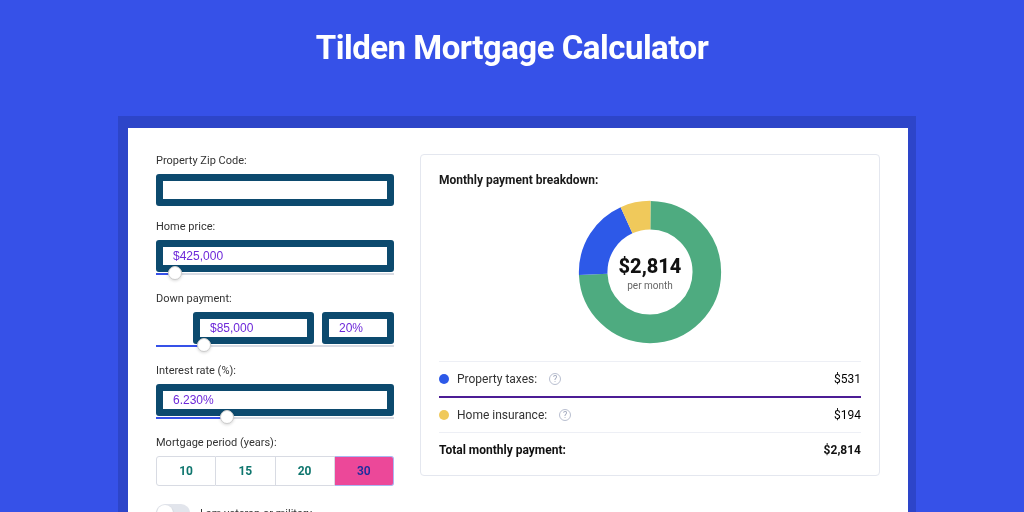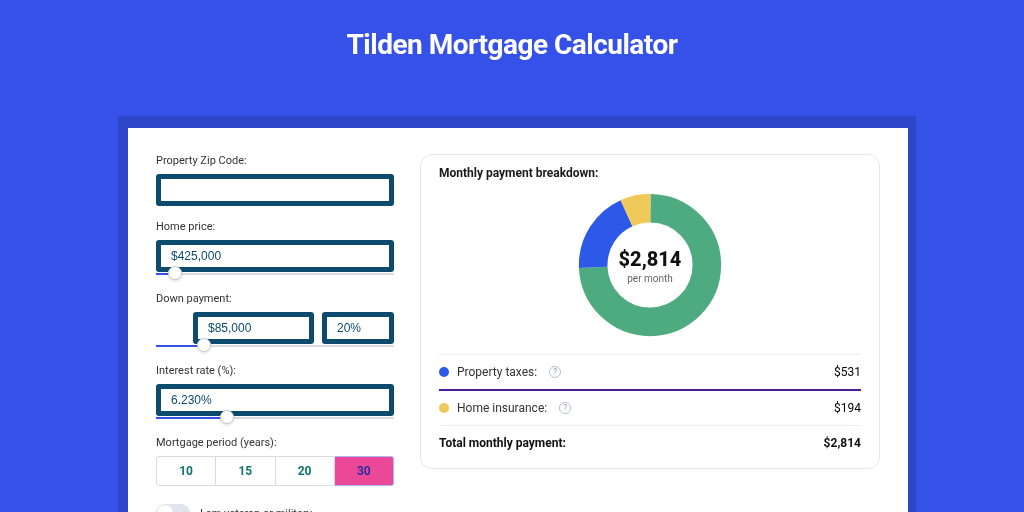--- a/index.html
+++ b/index.html
@@ -7,21 +7,21 @@
     font-family: -apple-system, BlinkMacSystemFont, "Segoe UI", Roboto, Arial, sans-serif;
     background: #3651e8;
     width: 1024px;
     height: 512px;
     overflow: hidden;
     position: relative;
   }
   .page-title {
     text-align: center;
     color: #fff;
-    font-size: 28px;
+    font-size: 33px;
     font-weight: 700;
     padding: 28px 0 20px 0;
     letter-spacing: -0.5px;
   }
   .card-shadow {
     position: absolute;
     top: 116px;
     left: 118px;
     width: 798px;
     height: 410px;
@@ -43,25 +43,25 @@
   .fld { margin-bottom: 14px; }
   .fld-label {
     font-size: 11px;
     color: #333;
     margin-bottom: 7px;
     display: block;
   }
   .txt-input {
     width: 100%;
     height: 32px;
-    border: 5px solid #0c4a6e;
+    border: 7px solid #0c4a6e;
     border-radius: 3px;
     padding: 0 10px;
     font-size: 12px;
-    color: #0c4a6e;
+    color: #6d28d9;
     background: #fff;
   }
   .row { display: flex; gap: 8px; margin-left: 37px; }
   .row .txt-input:first-child { flex: 1; }
   .row .txt-input.pct { width: 72px; }
   .slider-wrap { position: relative; height: 8px; margin-top: -2px; }
   .slider-track {
     position: absolute; left: 0; right: 0; top: 3px; height: 2px;
     background: #d8dbe3;
   }
@@ -93,22 +93,22 @@
     position: relative; cursor: pointer;
   }
   .toggle .knob {
     position: absolute; width: 16px; height: 16px; background: #fff;
     border-radius: 50%; top: 1px; left: 1px;
     box-shadow: 0 1px 2px rgba(0,0,0,0.2);
   }
   .toggle-label { font-size: 11px; color: #333; }
 
   .panel {
-    border: 1px solid #e4e7ef; border-radius: 12px;
-    padding: 11px 18px 18px 18px; background: #fff;
+    border: 1px solid #e4e7ef; border-radius: 4px;
+    padding: 18px 18px 18px 18px; background: #fff;
   }
   .panel .section-title {
     font-size: 12px; font-weight: 700; color: #1a1a1a;
     margin-bottom: 10px;
   }
   .donut-wrap { display: flex; justify-content: center; margin: 6px 0 14px 0; }
   .donut-box { position: relative; width: 150px; height: 150px; }
   .donut-center {
     position: absolute; inset: 0; display: flex; flex-direction: column;
     align-items: center; justify-content: center;

